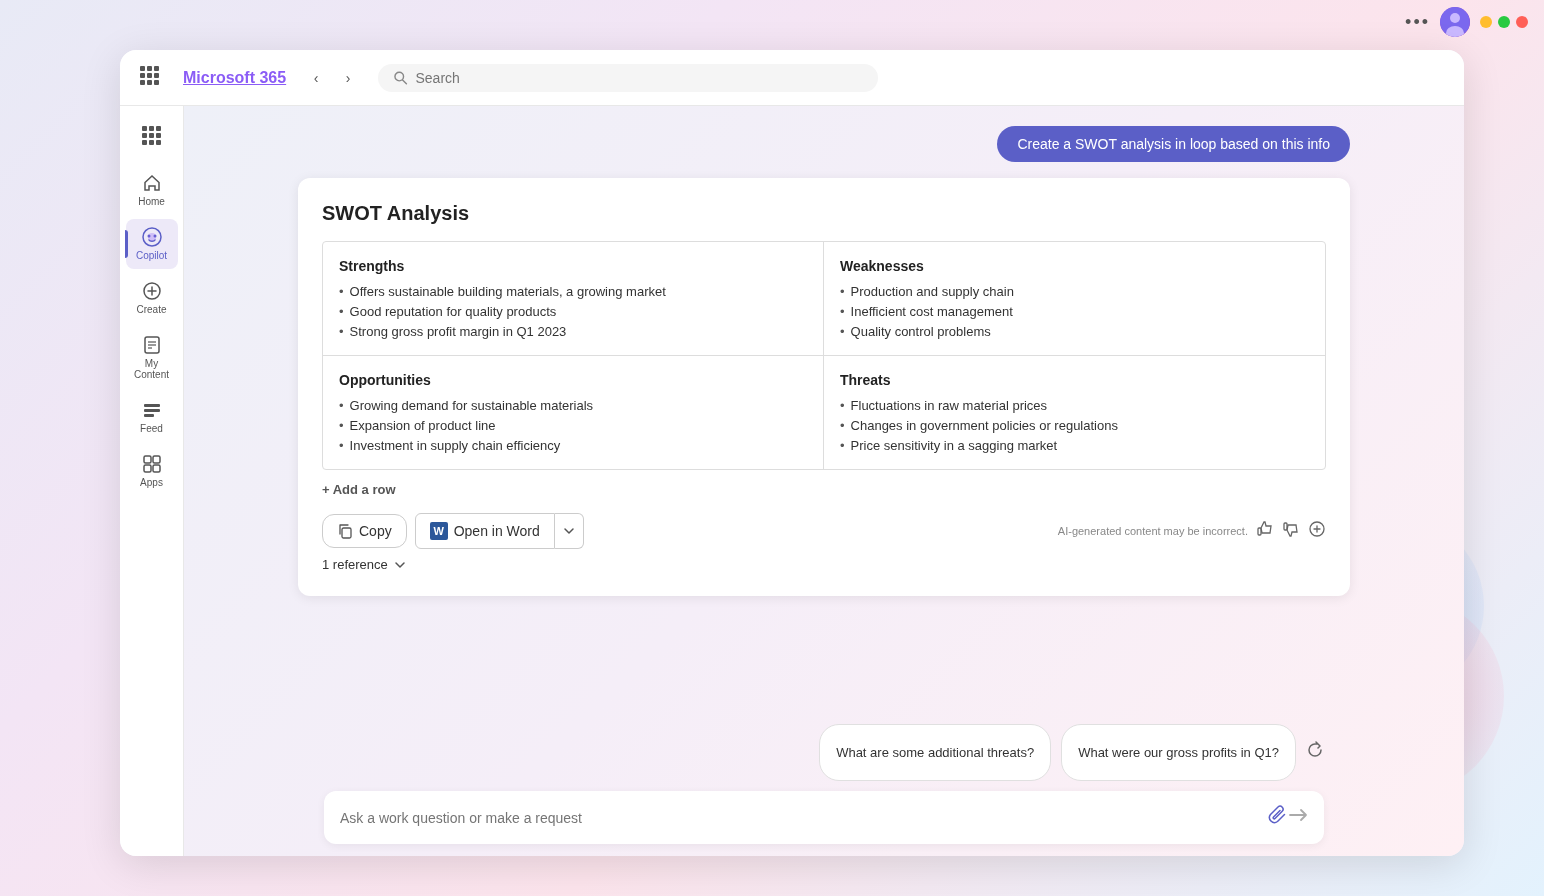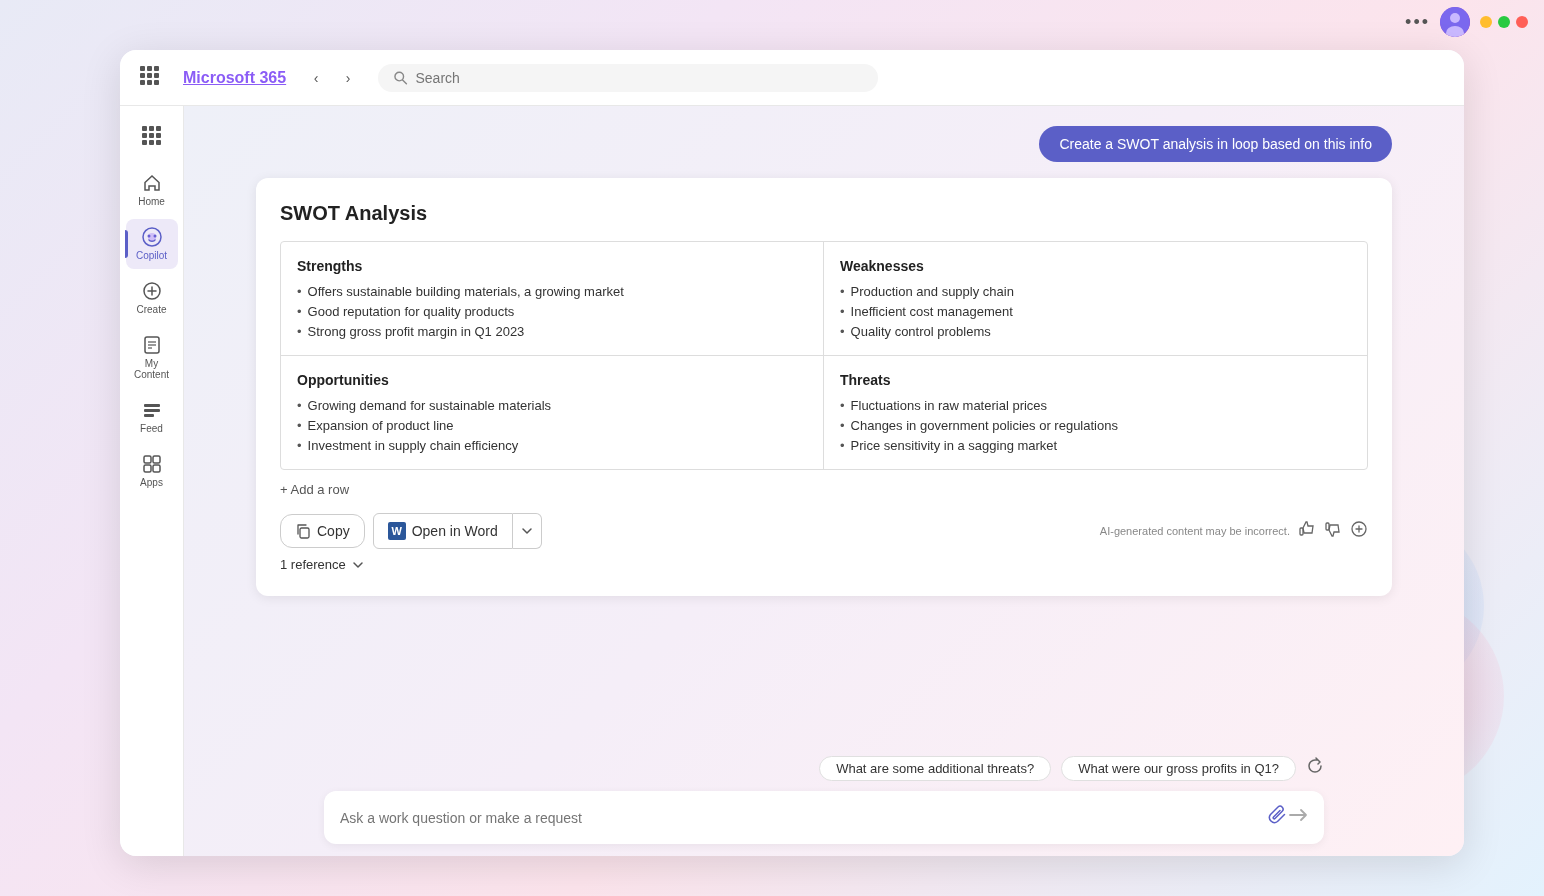--- a/index.html
+++ b/index.html
@@ -177,21 +177,21 @@
       display: flex;
       flex-direction: column;
       overflow: hidden;
       background: linear-gradient(135deg, #eef0f8 0%, #f5eef8 50%, #fef0f4 100%);
     }
 
     
     .chat-area {
       flex: 1;
       overflow-y: auto;
-      padding: 20px 72px;
+      padding: 20px 114px;
       display: flex;
       flex-direction: column;
       gap: 16px;
     }
 
     
     .swot-prompt {
       align-self: flex-end;
       background: #5b5fc7;
       color: white;
@@ -261,20 +261,21 @@
       margin-top: 0px;
     }
     .add-row {
       margin-top: 12px;
       display: flex;
       align-items: flex-start;
       gap: 6px;
       color: #555;
       font-size: 13px;
       cursor: pointer;
+      font-weight: bold;
     }
 
     
     .card-actions {
       display: flex;
       align-items: center;
       margin-top: 16px;
       gap: 8px;
     }
     .btn-copy {
@@ -357,21 +358,21 @@
     .suggestions-row {
       display: flex;
       gap: 10px;
       justify-content: flex-end;
       align-items: center;
     }
     .suggestion-chip {
       background: white;
       border: 1px solid #e0e0e0;
       border-radius: 20px;
-      padding: 4px 16px;
+      padding: 20px 16px;
       font-size: 13px;
       color: #333;
       cursor: pointer;
       white-space: nowrap;
     }
     .refresh-btn {
       background: none;
       border: none;
       cursor: pointer;
       color: #666;

